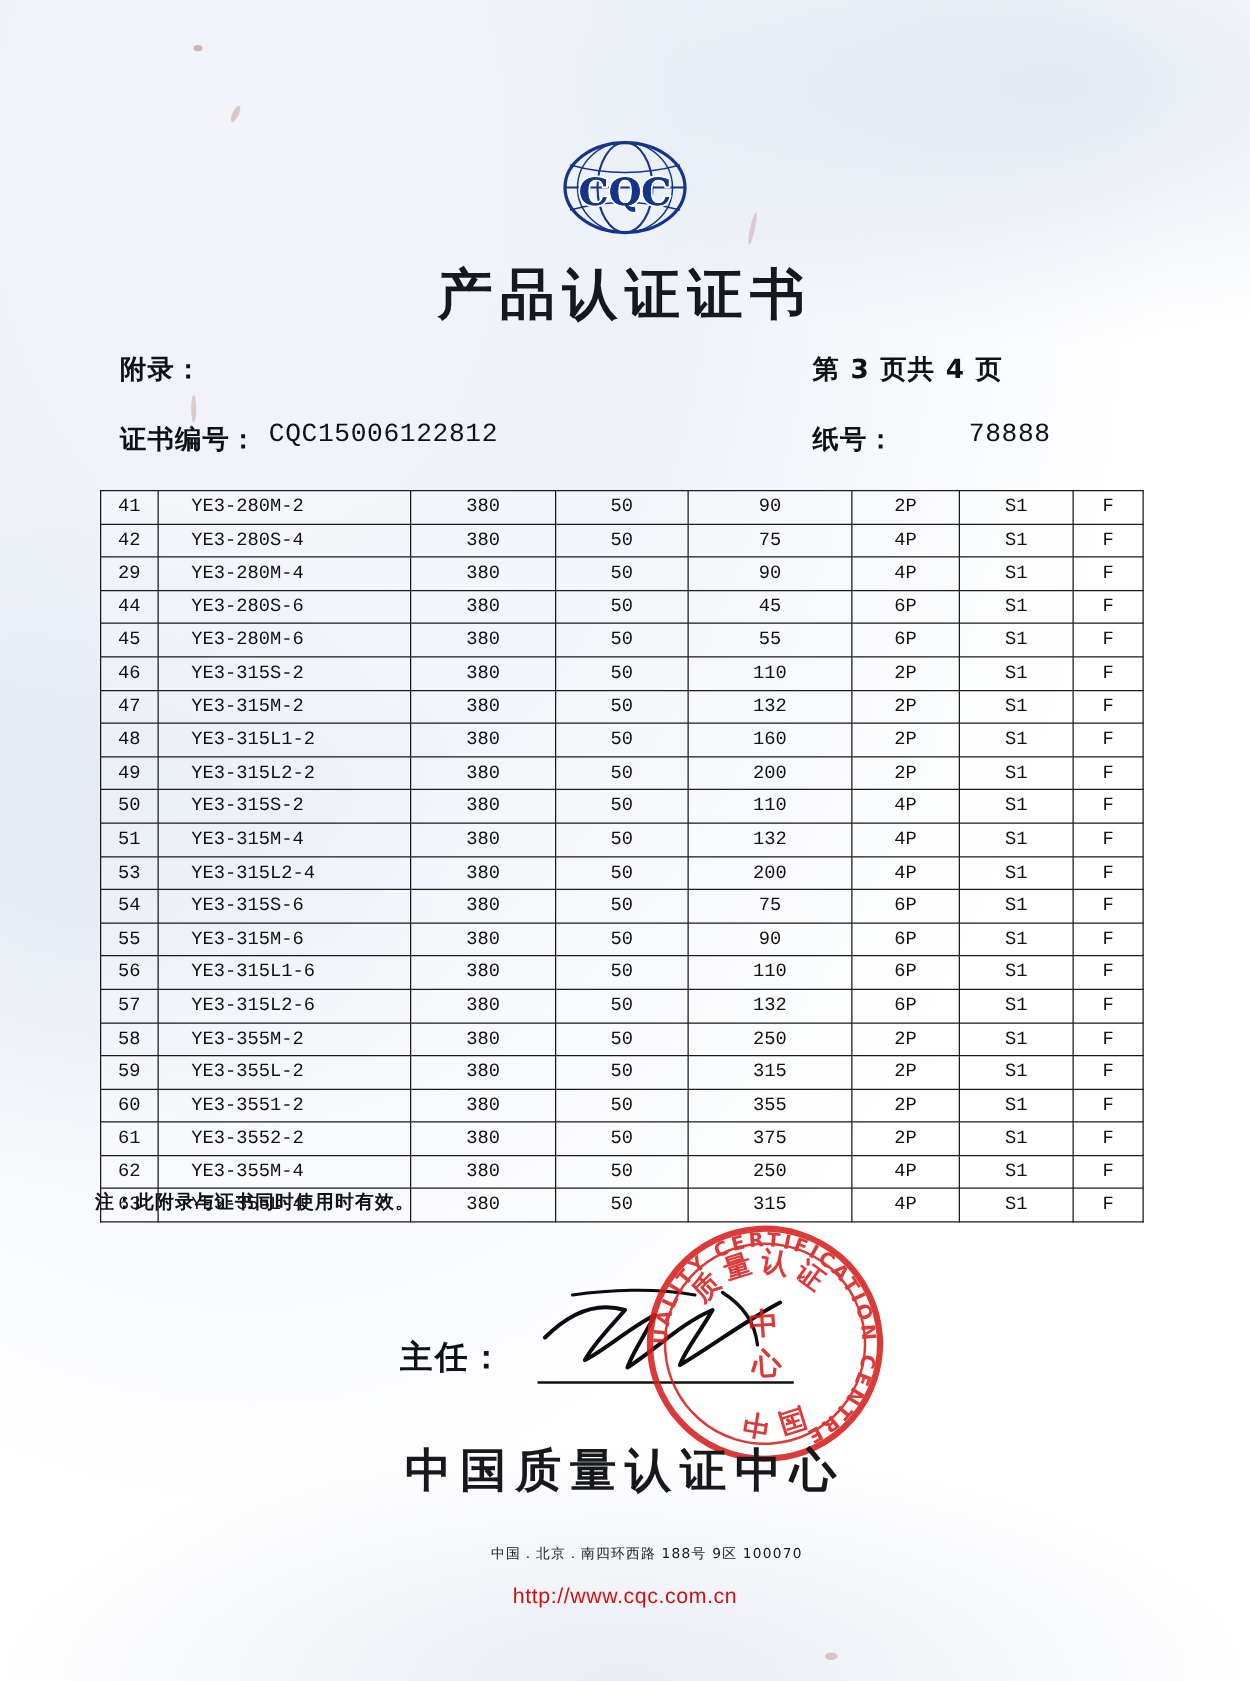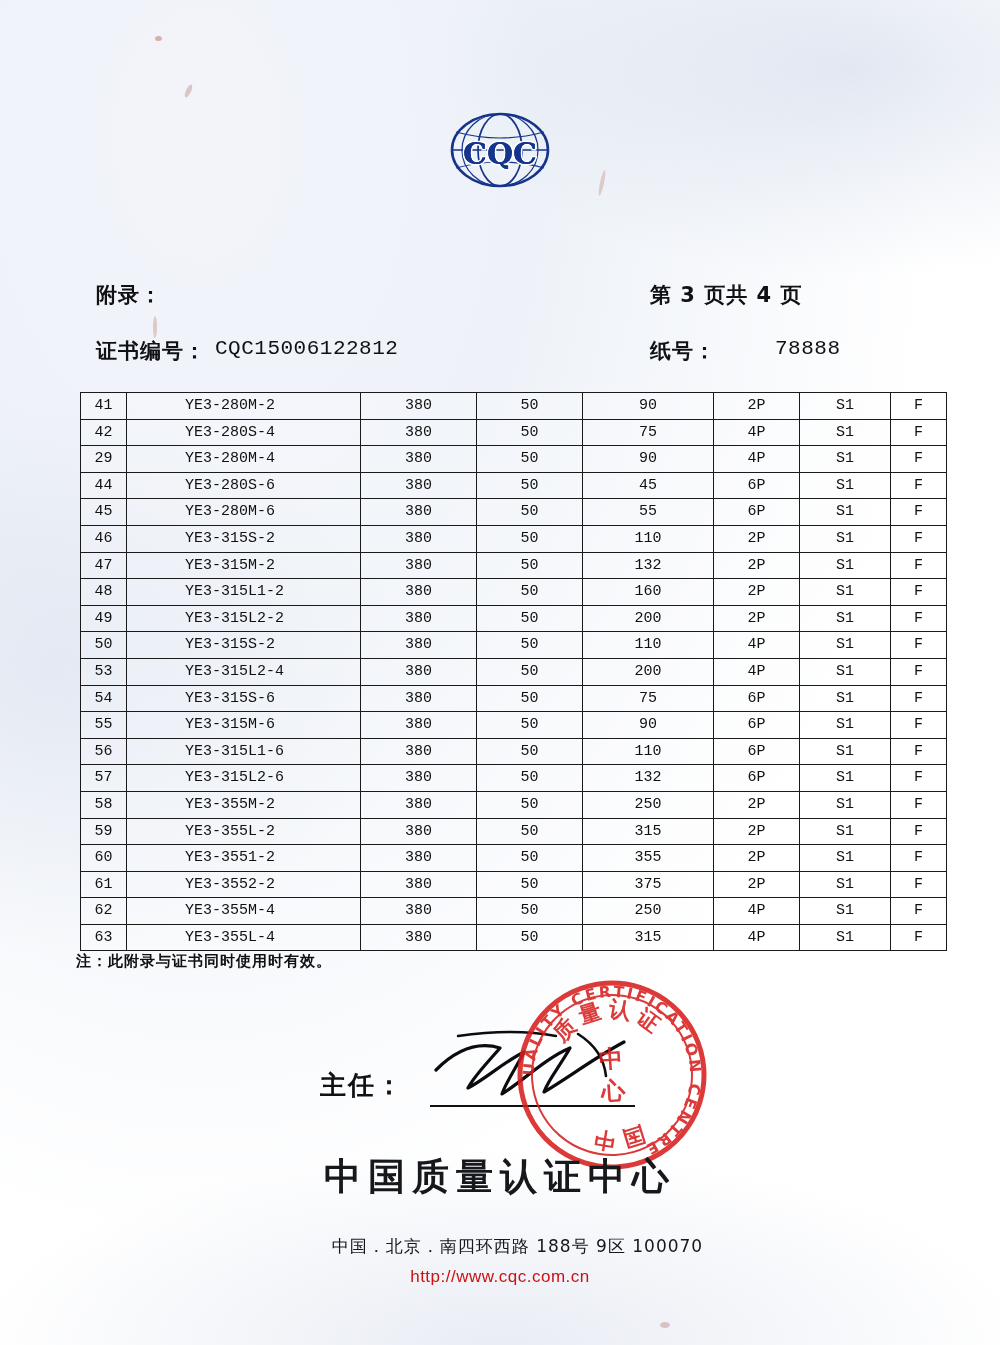--- a/index.html
+++ b/index.html
@@ -110,21 +110,21 @@
     height: 25.6px;
     font-size: 15px;
     font-family: "Liberation Mono", monospace;
     color: #111;
     text-align: center;
     padding: 0;
     line-height: 25.6px;
     white-space: nowrap;
   }
   .cert-table td.c-idx { width: 45px; margin-top: 28px; }
-  .cert-table td.c-model { width: 175px; text-align: left; padding-left: 58px; }
+  .cert-table td.c-model { width: 175px; text-align: left; padding-left: 26px; }
   .cert-table td.c-volt { width: 115px; }
   .cert-table td.c-freq { width: 105px; }
   .cert-table td.c-power { width: 130px; }
   .cert-table td.c-poles { width: 85px; }
   .cert-table td.c-duty { width: 90px; }
   .cert-table td.c-ins { width: 55px; }
 
   
   .note {
     position: absolute;
@@ -186,21 +186,21 @@
     font-size: 37px;
     letter-spacing: 7px;
     color: #16181c;
   }
   .address {
     position: absolute;
     left: 0; right: 0;
     top: 1235px;
     text-align: center;
     font-family: "DejaVu Sans", sans-serif;
-    font-size: 17px;
+    font-size: 11px;
     color: #15171b;
     letter-spacing: 1px;
     margin-left: 35px;
   }
   .website {
     position: absolute;
     left: 0; right: 0;
     top: 1267px;
     text-align: center;
     font-family: "Liberation Sans", sans-serif;
@@ -226,20 +226,21 @@
       <ellipse cx="62" cy="38" rx="22" ry="36" fill="none" stroke="#15348c" stroke-width="1.7"></ellipse>
       <ellipse cx="62" cy="38" rx="38" ry="36" fill="none" stroke="#15348c" stroke-width="1.2"></ellipse>
       <line x1="14" y1="38" x2="110" y2="38" stroke="#15348c" stroke-width="1.7"></line>
       <path d="M18 20 Q62 32 106 20" fill="none" stroke="#15348c" stroke-width="1.2"></path>
       <path d="M18 56 Q62 44 106 56" fill="none" stroke="#15348c" stroke-width="1.2"></path>
       <text x="62" y="52" text-anchor="middle" font-family="DejaVu Serif, serif" font-size="30" font-weight="bold" fill="#15348c" stroke="#ffffff" stroke-width="3" paint-order="stroke">CQC</text>
       <text x="62" y="52" text-anchor="middle" font-family="DejaVu Serif, serif" font-size="30" font-weight="bold" fill="#15348c">CQC</text>
     </svg>
   </div>
 
+  <div class="main-title">产品认证证书</div>
 
   <div class="row-line appendix-label">附录：</div>
   <div class="row-line page-num">第 3 页共 4 页</div>
 
   <div class="row-line cert-no-label">证书编号：</div>
   <div class="row-line cert-no-value">CQC15006122812</div>
 
   <div class="row-line paper-no-label">纸号：</div>
   <div class="row-line paper-no-value">78888</div>
 
@@ -334,20 +335,30 @@
           <td class="c-poles">2P</td>
           <td class="c-duty">S1</td>
           <td class="c-ins">F</td>
         </tr>
         <tr>
           <td class="c-idx">50</td>
           <td class="c-model">YE3-315S-2</td>
           <td class="c-volt">380</td>
           <td class="c-freq">50</td>
           <td class="c-power">110</td>
+          <td class="c-poles">4P</td>
+          <td class="c-duty">S1</td>
+          <td class="c-ins">F</td>
+        </tr>
+        <tr>
+          <td class="c-idx">51</td>
+          <td class="c-model">YE3-315M-4</td>
+          <td class="c-volt">380</td>
+          <td class="c-freq">50</td>
+          <td class="c-power">132</td>
           <td class="c-poles">4P</td>
           <td class="c-duty">S1</td>
           <td class="c-ins">F</td>
         </tr>
         <tr>
           <td class="c-idx">53</td>
           <td class="c-model">YE3-315L2-4</td>
           <td class="c-volt">380</td>
           <td class="c-freq">50</td>
           <td class="c-power">200</td>

